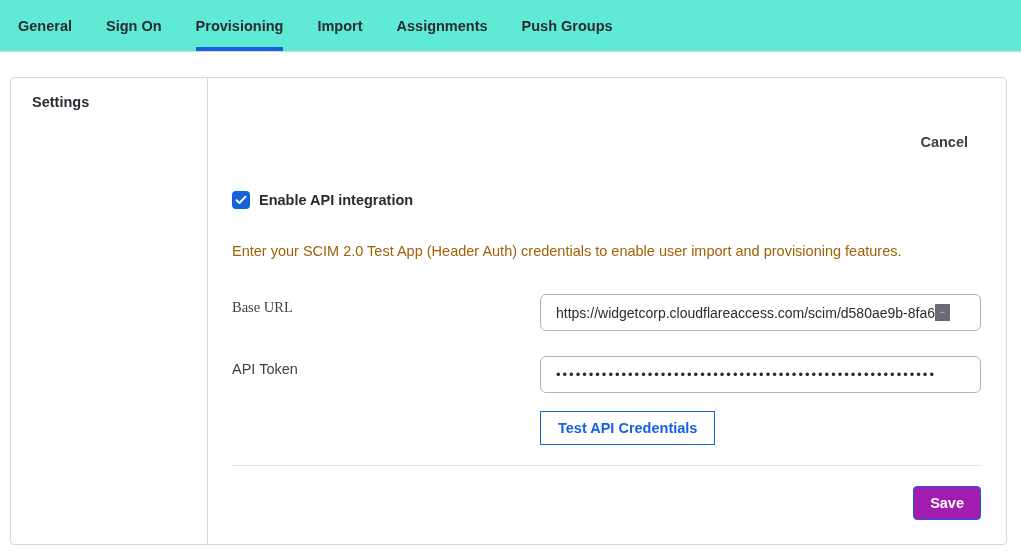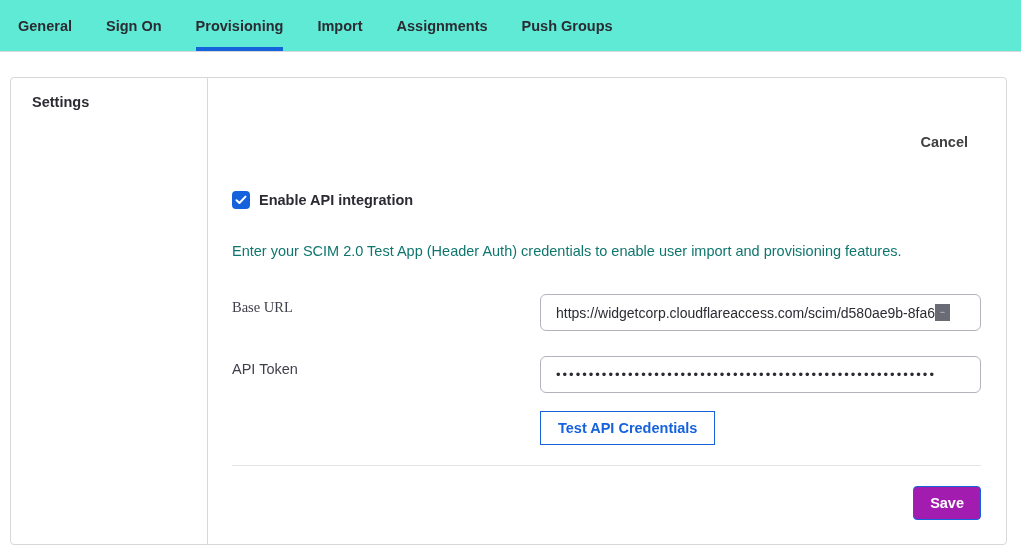--- a/index.html
+++ b/index.html
@@ -86,21 +86,21 @@
     flex-shrink: 0;
   }
   .checkbox svg { display: block; }
   .checkbox-label {
     margin-left: 9px;
     font-size: 14.5px; font-weight: 700; color: #2b2b33;
   }
 
   .description {
     position: absolute; top: 165px; left: 24px; right: 30px;
-    font-size: 14.5px; color: #0f766e;
+    font-size: 14.5px; color: #a16207;
   }
 
   .field-label {
     position: absolute; left: 24px;
     font-size: 14.5px; color: #3f3f4b;
   }
   .label-baseurl { top: 221px; font-family: Liberation Serif, serif; }
   .label-apitoken { top: 283px; text-align: right; }
 
   .text-input {

